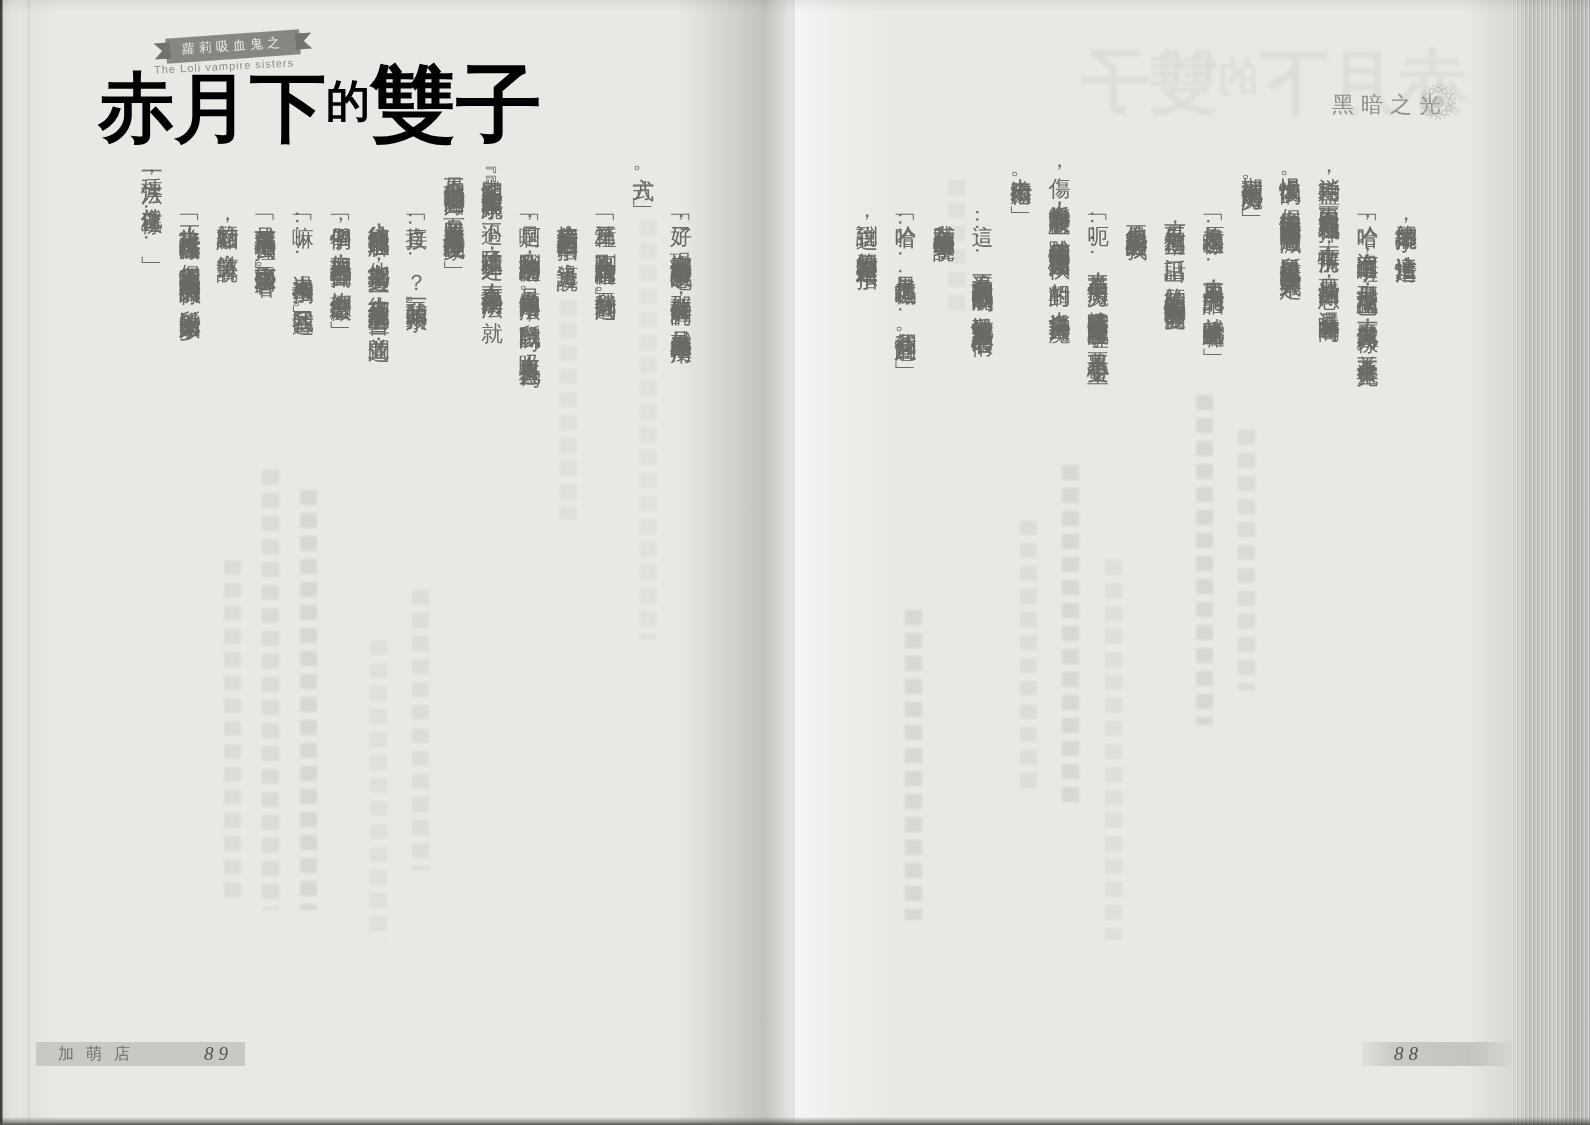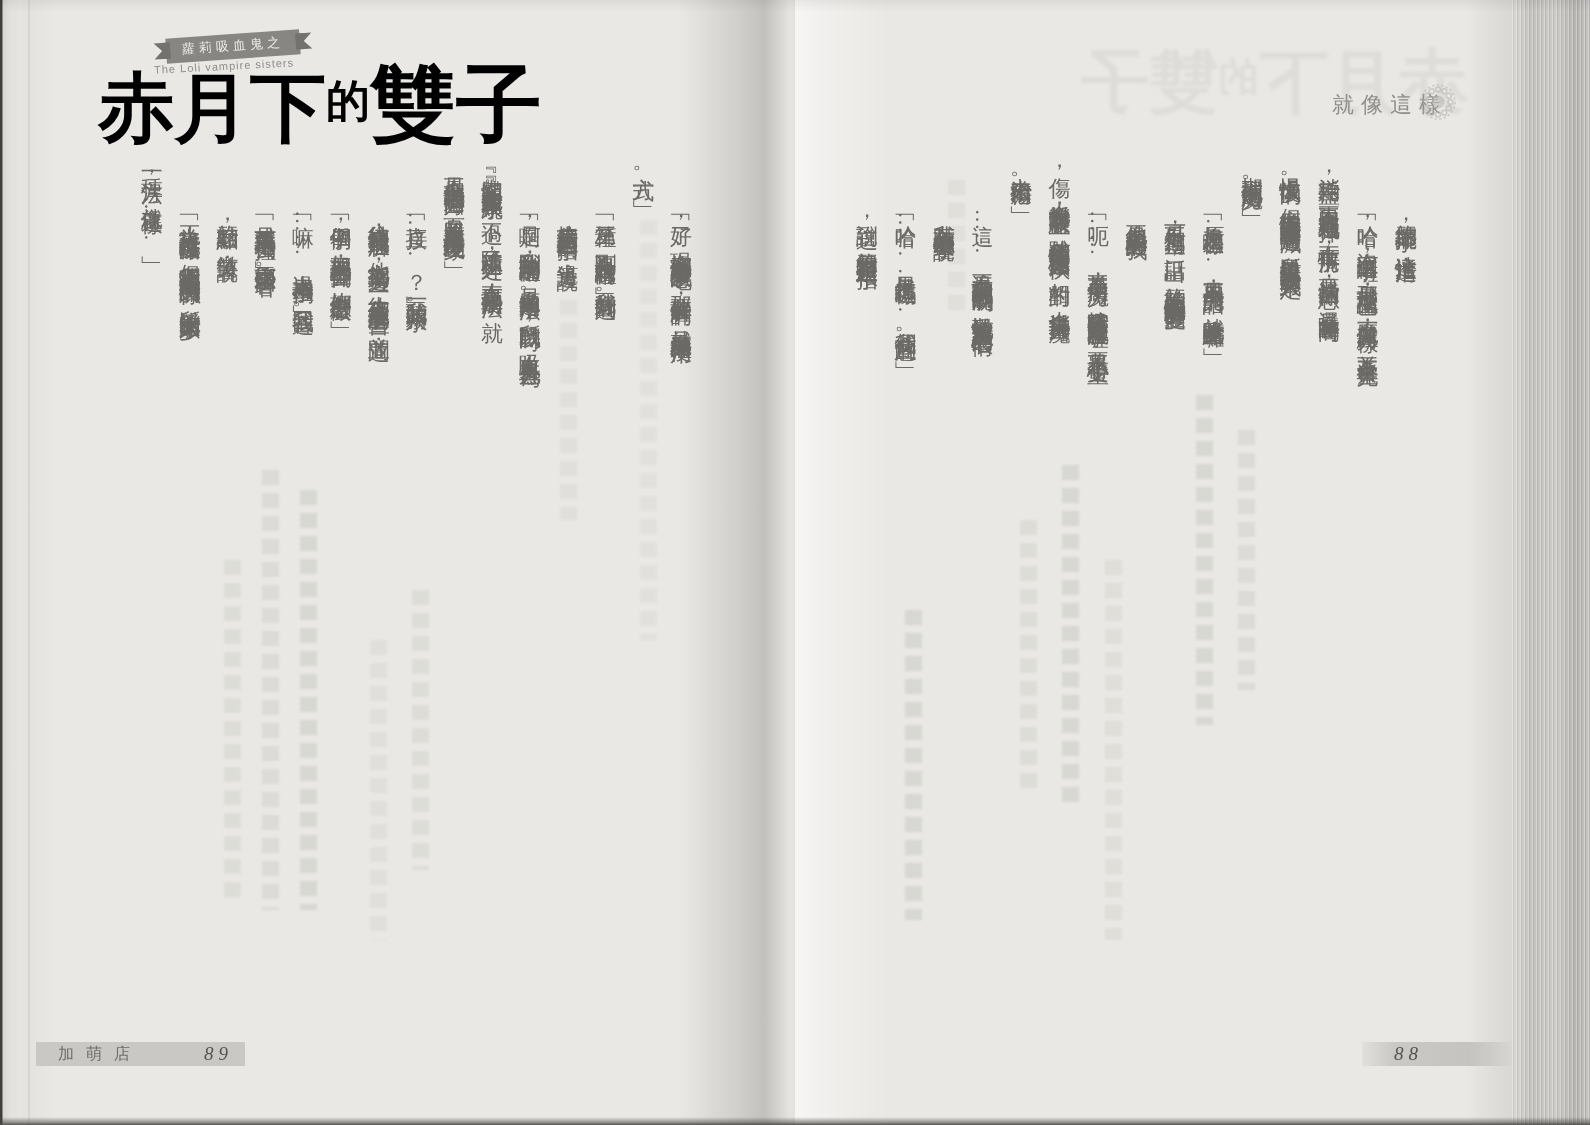--- a/index.html
+++ b/index.html
@@ -115,21 +115,21 @@
   <div class="logo">
     <div class="ribbon">
       <span>蘿莉吸血鬼之</span>
     </div>
     <div class="ribbon-sub">The Loli vampire sisters</div>
     <div class="book-title">
       <span class="t-big">赤月下</span><span class="t-small">的</span><span class="t-big2">雙子</span>
     </div>
   </div>
 
-  <div class="chapter">就像這樣</div>
+  <div class="chapter">黑暗之光</div>
   <svg class="stamp" viewBox="0 0 40 40">
     <circle cx="20" cy="20" r="17" fill="none" stroke="#b5b4b0" stroke-width="1.6" stroke-dasharray="2.4 2.2"></circle>
     <g fill="none" stroke="#b0afab" stroke-width="1.4">
       <circle cx="20" cy="7.5" r="2.5"></circle>
         <circle cx="26.3" cy="9.2" r="2.5"></circle>
         <circle cx="30.8" cy="13.7" r="2.5"></circle>
       <circle cx="32.5" cy="20" r="2.5"></circle>
         <circle cx="30.8" cy="26.3" r="2.5"></circle>
         <circle cx="26.3" cy="30.8" r="2.5"></circle>
       <circle cx="20" cy="32.5" r="2.5"></circle>

